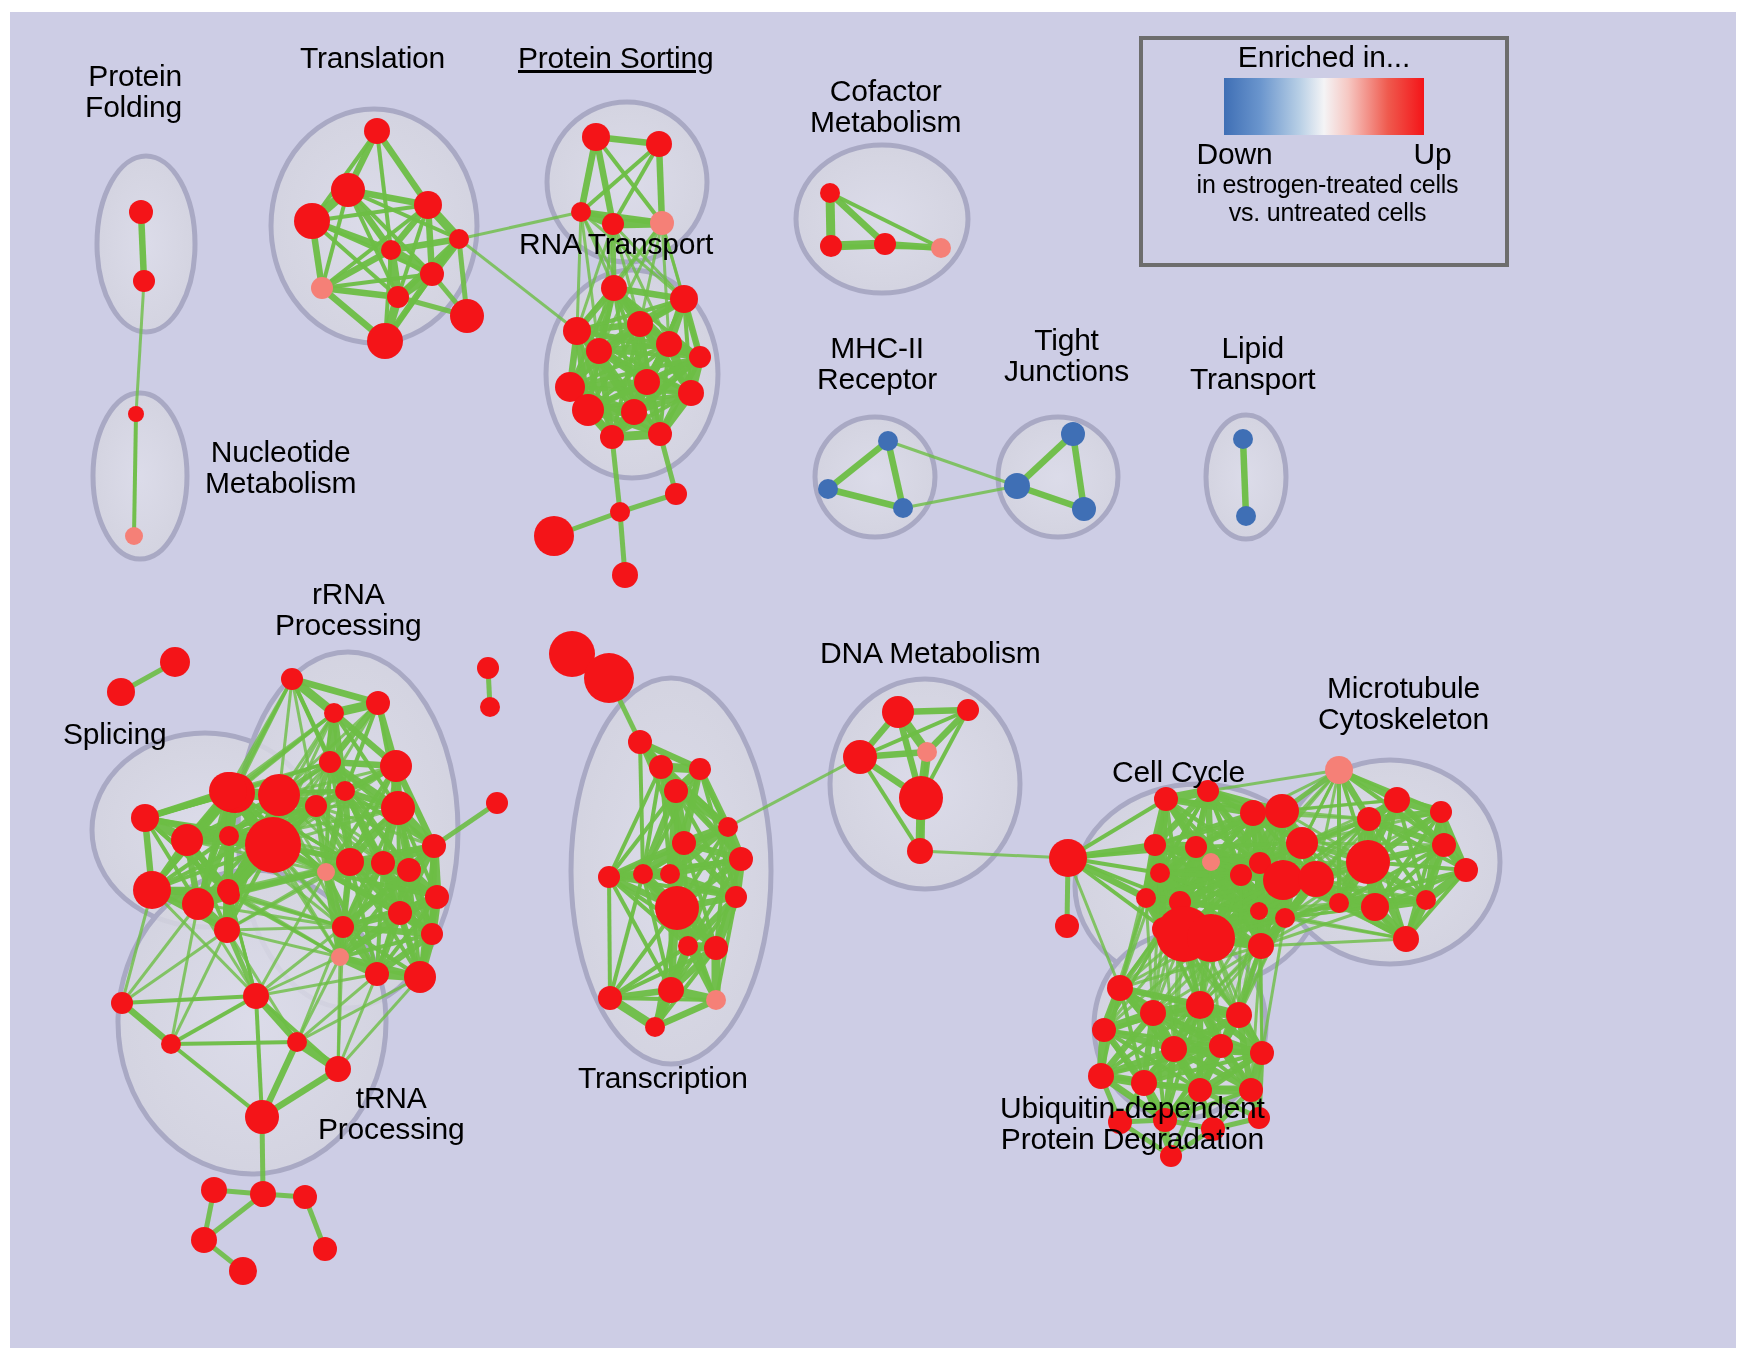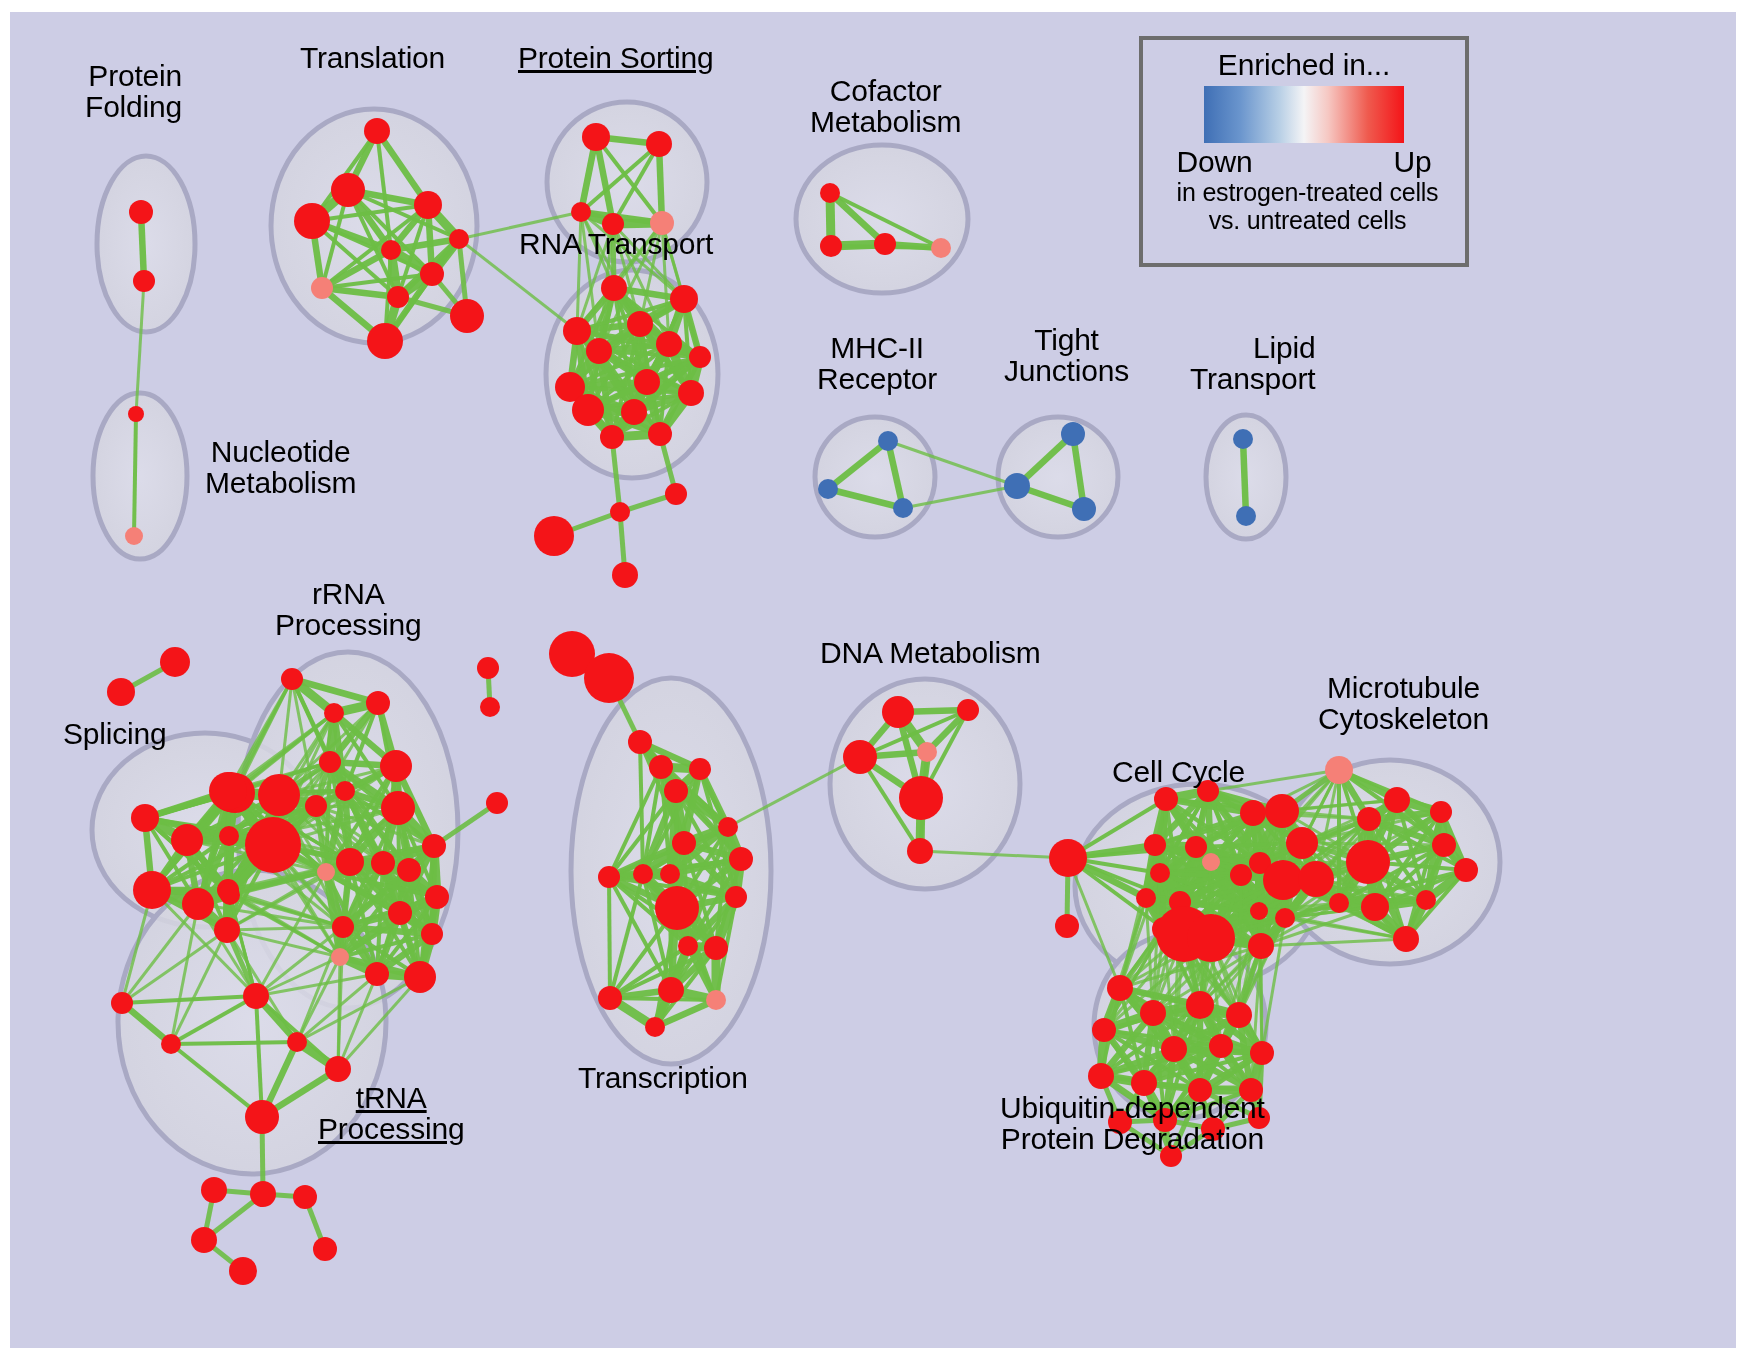--- a/index.html
+++ b/index.html
@@ -38,29 +38,28 @@
     line-height: 1.04;
     font-family: "Liberation Sans", sans-serif;
     white-space: pre;
     text-align: center;
     letter-spacing: -0.2px;
   }
   #legend {
     position: absolute;
     left: 1139px;
     top: 36px;
-    width: 330px;
+    width: 370px;
     height: 231px;
     background: #cdcde5;
     border: 4px solid #6d6d6d;
     box-sizing: border-box;
     display: flex;
     flex-direction: column;
     align-items: center;
-    padding-top: 8px;
   }
   #legend-title {
     font-size: 30px;
     color: #000;
     letter-spacing: -0.2px;
   }
   #legend-bar {
     width: 200px;
     height: 57px;
     margin-top: 4px;
@@ -1408,26 +1407,26 @@
       <div class="cluster-label" style="left: 518px; top: 42px; text-decoration: underline;">Protein Sorting</div>
       <div class="cluster-label" style="left: 519px; top: 228px;">RNA Transport</div>
       <div class="cluster-label" style="left: 810px; top: 75px;">Cofactor
 Metabolism</div>
       <div class="cluster-label" style="left: 205px; top: 436px;">Nucleotide
 Metabolism</div>
       <div class="cluster-label" style="left: 817px; top: 332px;">MHC-II
 Receptor</div>
       <div class="cluster-label" style="left: 1004px; top: 324px;">Tight
 Junctions</div>
-      <div class="cluster-label" style="left: 1190px; top: 332px; text-align: right;">Lipid
+      <div class="cluster-label" style="left: 1190px; top: 332px;">Lipid
 Transport</div>
       <div class="cluster-label" style="left: 63px; top: 718px; text-align: center;">Splicing</div>
       <div class="cluster-label" style="left: 275px; top: 578px;">rRNA
 Processing</div>
-      <div class="cluster-label" style="left: 318px; top: 1082px; text-decoration: underline;">tRNA
+      <div class="cluster-label" style="left: 318px; top: 1082px;">tRNA
 Processing</div>
       <div class="cluster-label" style="left: 578px; top: 1062px;">Transcription</div>
       <div class="cluster-label" style="left: 820px; top: 637px;">DNA Metabolism</div>
       <div class="cluster-label" style="left: 1112px; top: 756px;">Cell Cycle</div>
       <div class="cluster-label" style="left: 1318px; top: 672px;">Microtubule
 Cytoskeleton</div>
       <div class="cluster-label" style="left: 1000px; top: 1092px;">Ubiquitin-dependent
 Protein Degradation</div>
     </div>
 

